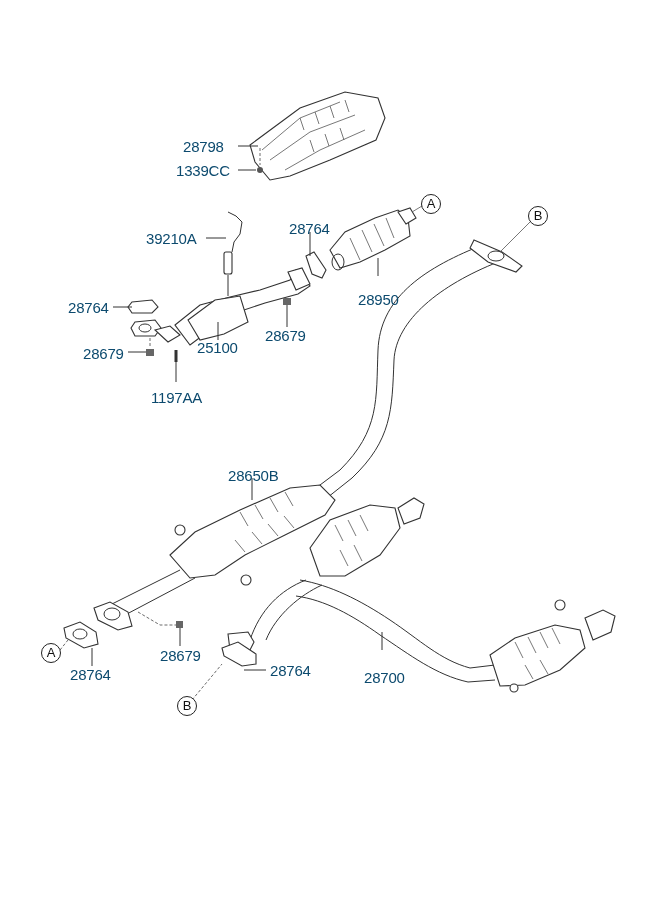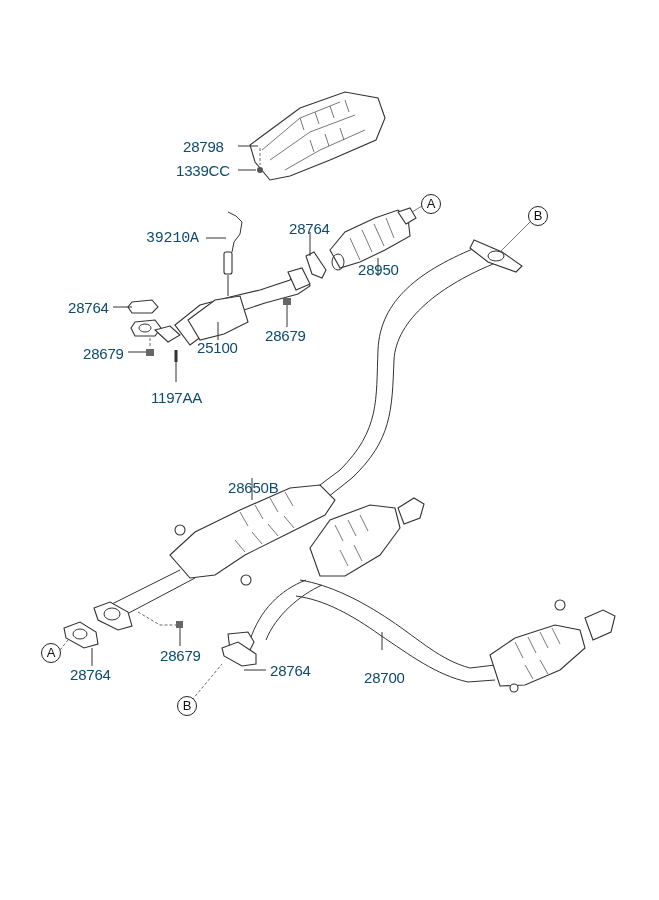--- a/index.html
+++ b/index.html
@@ -105,29 +105,29 @@
   </g>
   <path class="p" d="M228 634 l20 -2 l6 10 l-4 8 l-20 0 Z"></path>
   <path class="p" d="M222 648 l16 -6 l18 12 l0 10 l-14 2 l-18 -10 Z"></path>
   <line class="l" x1="244" y1="670" x2="266" y2="670"></line>
   <line class="d" x1="192" y1="700" x2="222" y2="664"></line>
   <line class="l" x1="382" y1="632" x2="382" y2="650"></line>
 </svg>
 
 <div class="lbl" style="left:183px;top:139px;">28798</div>
 <div class="lbl" style="left:176px;top:163px;">1339CC</div>
-<div class="lbl" style="left:146px;top:231px;font-family:Liberation Mono, monospace;">39210A</div>
+<div class="lbl" style="left:146px;top:231px;">39210A</div>
 <div class="lbl" style="left:289px;top:221px;">28764</div>
 <div class="circ" style="left:421px;top:194px;">A</div>
 <div class="circ" style="left:528px;top:206px;">B</div>
-<div class="lbl" style="left:358px;top:262px;">28950</div>
+<div class="lbl" style="left:358px;top:292px;">28950</div>
 <div class="lbl" style="left:68px;top:300px;">28764</div>
 <div class="lbl" style="left:197px;top:340px;">25100</div>
 <div class="lbl" style="left:265px;top:328px;">28679</div>
 <div class="lbl" style="left:83px;top:346px;">28679</div>
 <div class="lbl" style="left:151px;top:390px;">1197AA</div>
-<div class="lbl" style="left:228px;top:480px;">28650B</div>
+<div class="lbl" style="left:228px;top:468px;">28650B</div>
 <div class="circ" style="left:41px;top:643px;">A</div>
 <div class="lbl" style="left:70px;top:667px;">28764</div>
 <div class="lbl" style="left:160px;top:648px;">28679</div>
 <div class="lbl" style="left:270px;top:663px;">28764</div>
 <div class="lbl" style="left:364px;top:670px;">28700</div>
 <div class="circ" style="left:177px;top:696px;">B</div>
 
 </body></html>

